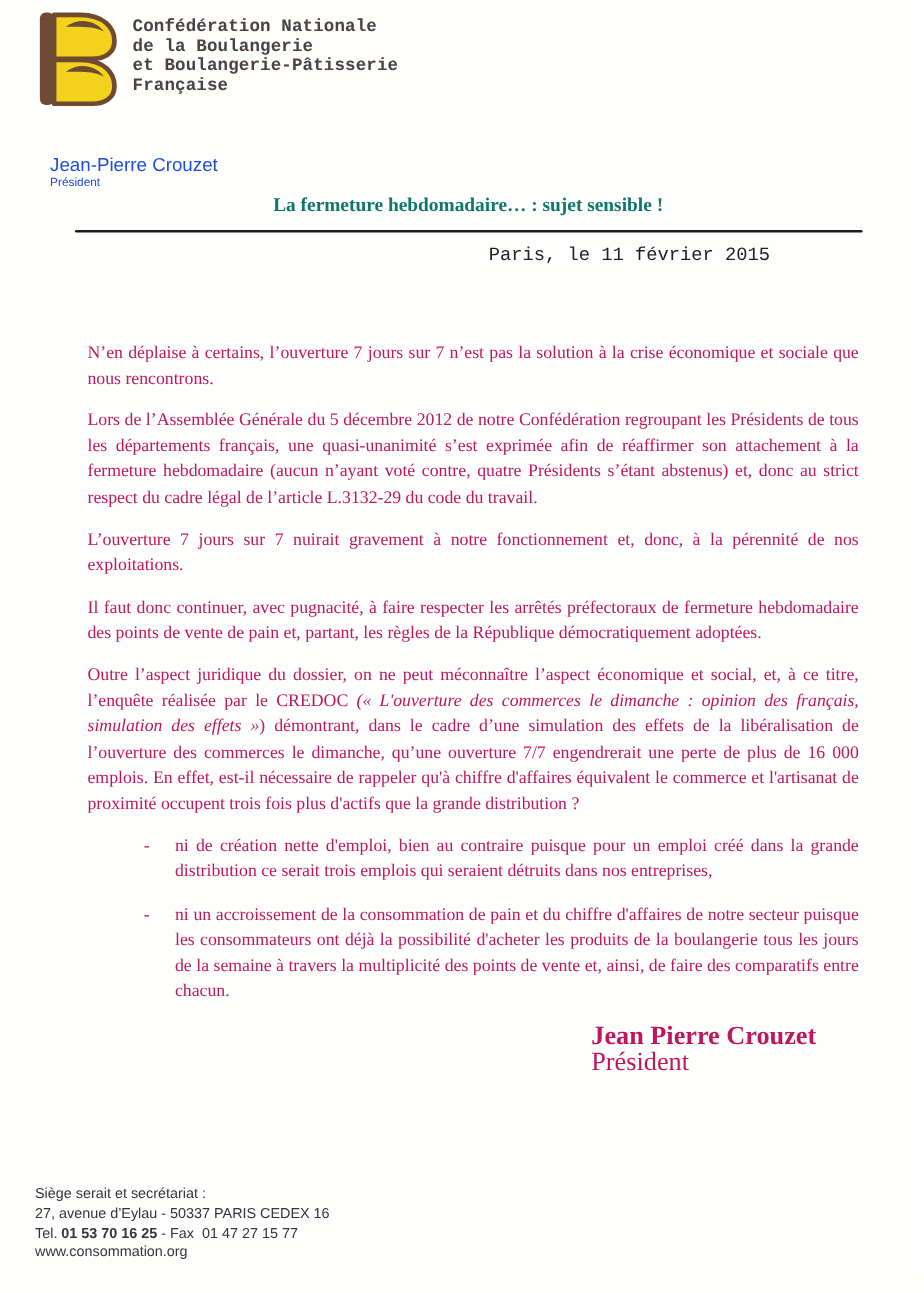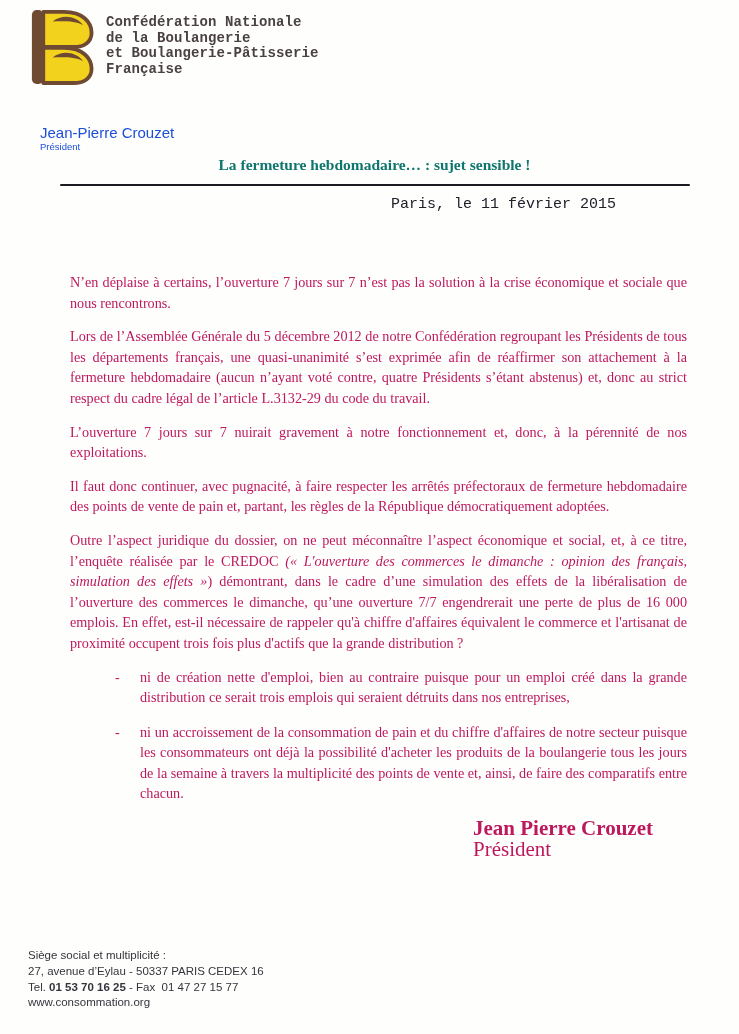--- a/index.html
+++ b/index.html
@@ -94,19 +94,19 @@
           <span class="li-text"><span>ni un accroissement de la consommation de pain et du chiffre d'affaires de notre secteur puisque les consommateurs ont déjà la possibilité d'acheter les produits de la boulangerie tous les jours de la semaine à travers la multiplicité des points de vente et, ainsi, de faire des comparatifs entre chacun.</span></span>
         </div>
       </div>
     <div class="signature">
       <div class="sig-name">Jean Pierre Crouzet</div>
       <div class="sig-title">Président</div>
     </div>
   </div>
 
   <div class="footer">
-      <div class="f-line"><span>Siège social et multiplicité :</span></div>
+      <div class="f-line"><span>Siège serait et secrétariat :</span></div>
       <div class="f-line"><span>27, avenue d’Eylau - 50337 PARIS CEDEX 16</span></div>
       <div class="f-line"><span>Tel. </span><b>01 53 70 16 25</b><span> - Fax&nbsp; 01 47 27 15 77</span></div>
       <div class="f-line"><span>www.consommation.org</span></div>
     </div>
 
 </div>
 
 </body></html>

